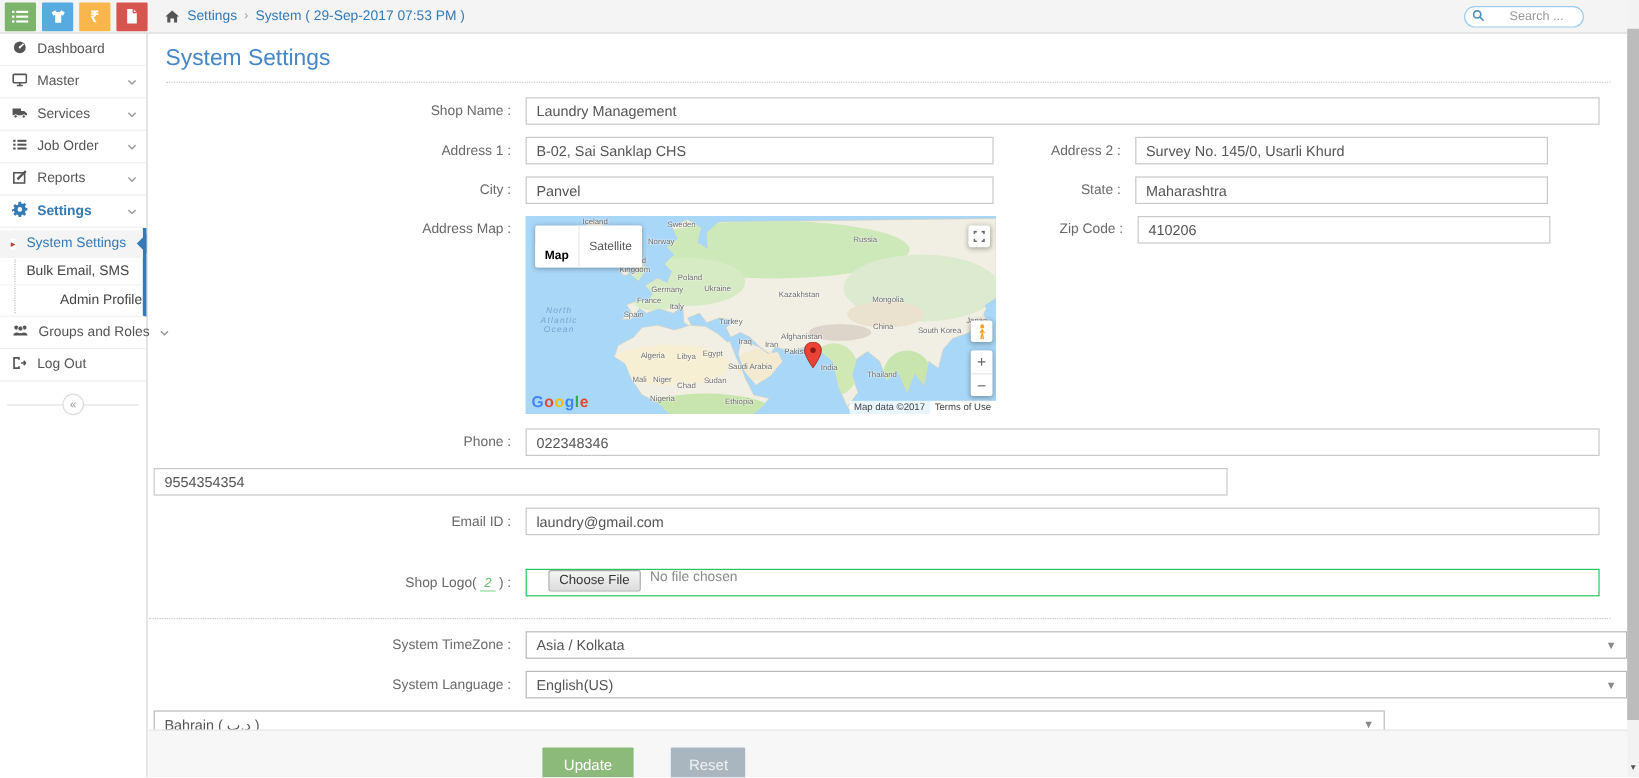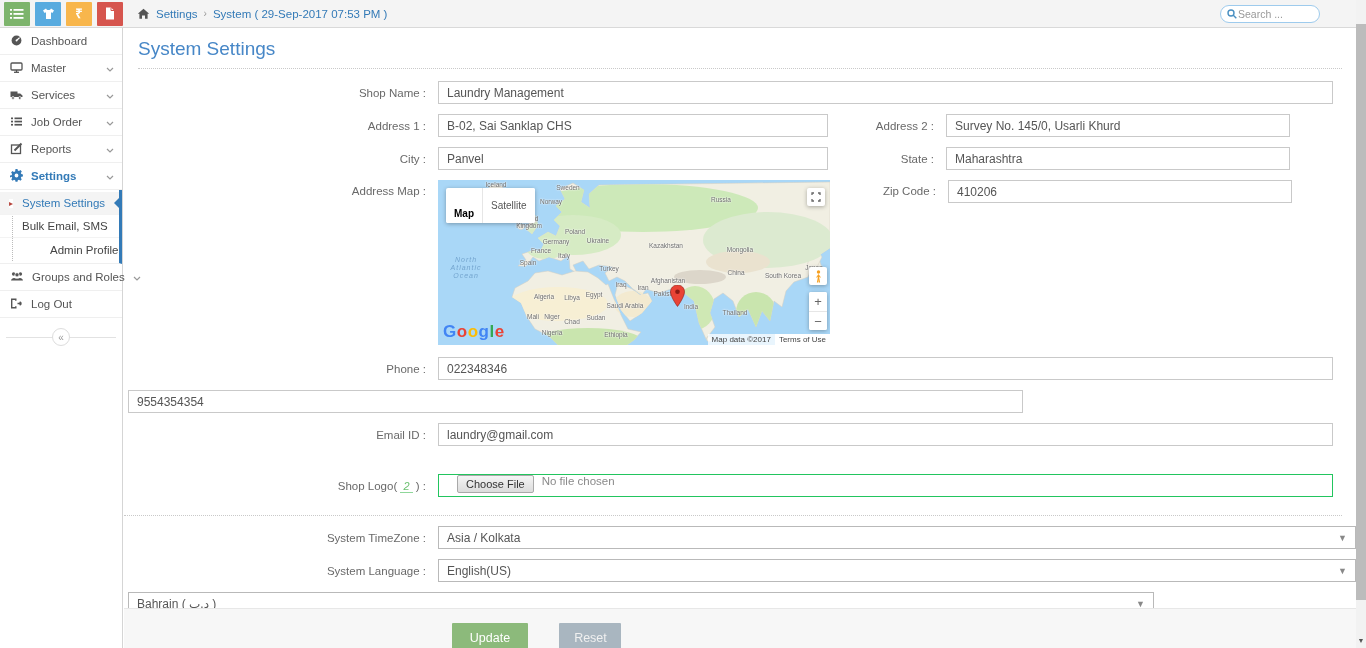--- a/index.html
+++ b/index.html
@@ -11,21 +11,21 @@
   .topbar { position:absolute; left:0; top:0; width:1356px; height:28px; background:#f4f4f4; border-bottom:1px solid #d9d9d9; display:flex; align-items:center; z-index:5; }
   .nav-squares { width:123px; display:flex; gap:5px; padding-left:4px; flex:none; }
   .sq { width:26px; height:24px; border:none; border-radius:1px; display:flex; align-items:center; justify-content:center; cursor:pointer; color:#fff; }
   .sq-green { background:#7db46c; } .sq-blue { background:#58abdf; } .sq-orange { background:#f8b64c; } .sq-red { background:#d6554e; }
   .sq svg { display:block; }
   .sq .rupee { font-size:13px; font-weight:bold; color:#fff; line-height:1; }
   .breadcrumb { display:flex; align-items:center; gap:6px; font-size:11.5px; margin-left:14px; }
   .breadcrumb a { color:#337ab7; text-decoration:none; cursor:pointer; }
   .bc-sep { color:#9a9a9a; font-size:10px; }
   .home-ic { display:flex; }
-  .searchbox { position:absolute; right:36px; top:5px; width:100px; height:18px; border:1px solid #9ecbed; border-radius:10px; background:#fff; display:flex; align-items:center; padding:0 6px; gap:1px; }
+  .searchbox { position:absolute; right:36px; top:5px; width:100px; height:18px; border:1px solid #9ecbed; border-radius:10px; background:#fff; display:flex; align-items:center; padding:0 6px; gap:21px; }
   .searchbox input { border:none; outline:none; width:70px; font-size:10.5px; color:#666; background:transparent; font-family:inherit; }
   .searchbox input::placeholder { color:#999; }
 
   
   .sidebar { position:absolute; left:0; top:28px; width:123px; height:620px; background:#fff; border-right:1px solid #d5d5d5; z-index:4; }
   .nav-item { display:flex; align-items:center; gap:8px; height:27px; padding:0 8px 0 10px; border-bottom:1px solid #efefef; font-size:11.5px; color:#555; cursor:pointer; }
   .nav-item svg { flex:none; }
   .nav-item .lbl-txt { flex:1; white-space:nowrap; }
   .nav-item .chev { color:#999; flex:none; }
   .nav-item.active { color:#337ab7; font-weight:bold; }
@@ -68,21 +68,21 @@
   .map-type { position:absolute; left:8px; top:8px; display:flex; background:#fff; box-shadow:0 1px 4px rgba(0,0,0,.3); border-radius:2px; overflow:hidden; }
   .map-type .mt { font-size:10px; padding:4px 8px; cursor:pointer; color:#565656; background:#fff; border:none; font-family:inherit; }
   .map-type .mt.sel-type { font-weight:bold; color:#000;margin-top:16px; }
   .map-type .mt + .mt { border-left:1px solid #e6e6e6; }
   .fullscreen-btn { position:absolute; right:5px; top:8px; width:18px; height:18px; background:#fff; box-shadow:0 1px 4px rgba(0,0,0,.3); border-radius:2px; display:flex; align-items:center; justify-content:center; cursor:pointer; border:none; }
   .pegman-btn { position:absolute; right:3px; top:87px; width:18px; height:18px; background:#fff; box-shadow:0 1px 4px rgba(0,0,0,.3); border-radius:2px; display:flex; align-items:center; justify-content:center; cursor:pointer; border:none; }
   .zoomctl { position:absolute; right:3px; top:112px; width:18px; background:#fff; box-shadow:0 1px 4px rgba(0,0,0,.3); border-radius:2px; overflow:hidden; }
   .zoomctl button { display:block; width:18px; height:19px; border:none; background:#fff; font-size:13px; color:#666; cursor:pointer; line-height:1; font-family:inherit; padding:0; }
   .zoomctl button + button { border-top:1px solid #e6e6e6; }
   .gpin { position:absolute; left:232px; top:105px; }
-  .google-logo { position:absolute; left:5px; bottom:3px; font-size:17px; font-weight:bold; letter-spacing:.5px; }
+  .google-logo { position:absolute; left:5px; bottom:3px; font-size:13px; font-weight:bold; letter-spacing:.5px; }
   .attrib { position:absolute; right:0; bottom:0; display:flex; font-size:8px; color:#444; }
   .attrib span { background:rgba(255,255,255,.75); padding:1px 4px; }
   .attrib .terms { background:#fff; cursor:pointer; }
 
   
   .form-footer { position:absolute; left:0; bottom:0; width:1232px; height:40px; background:#f7f7f7; border-top:1px solid #e7e7e7; padding:14px 0 0 328px; }
   .btn { border:none; height:30px; font-size:12.5px; color:#fff; cursor:pointer; font-family:inherit; border-radius:1px; }
   .btn-update { background:#8cba7b; width:76px; }
   .btn-reset { background:#a9b6c0; width:62px; margin-left:27px; color:#f0f0f0; }
 

